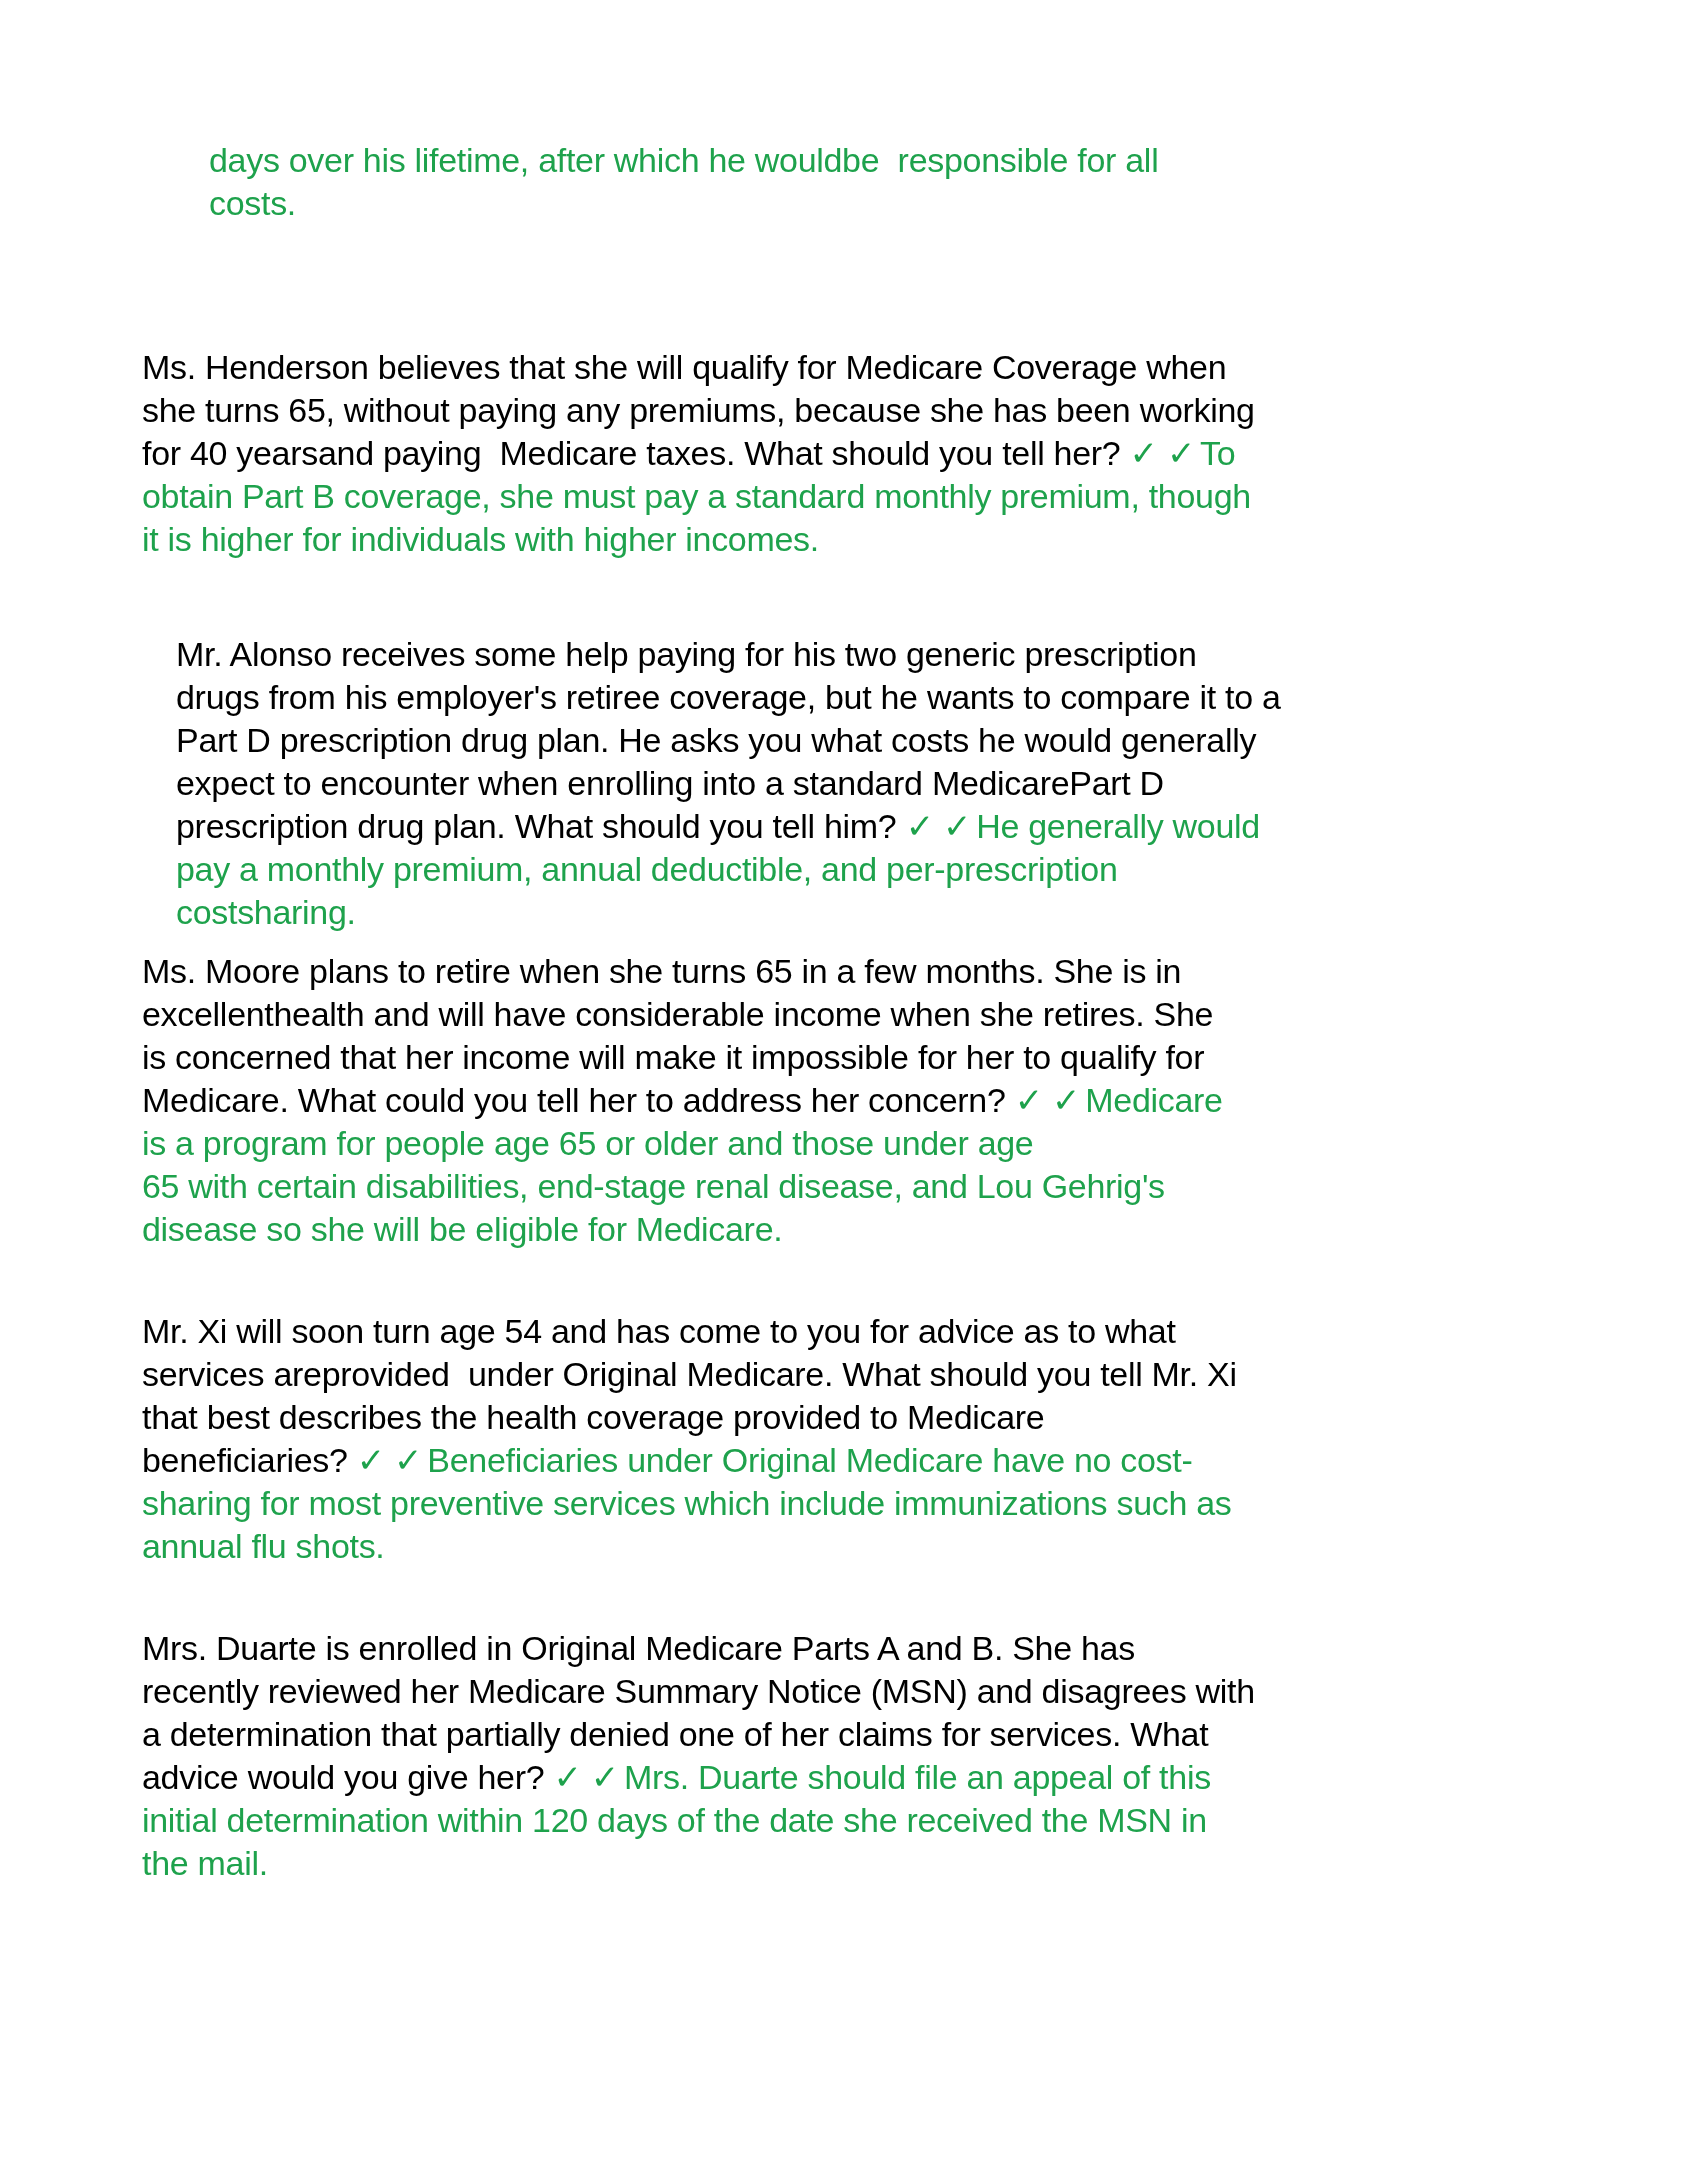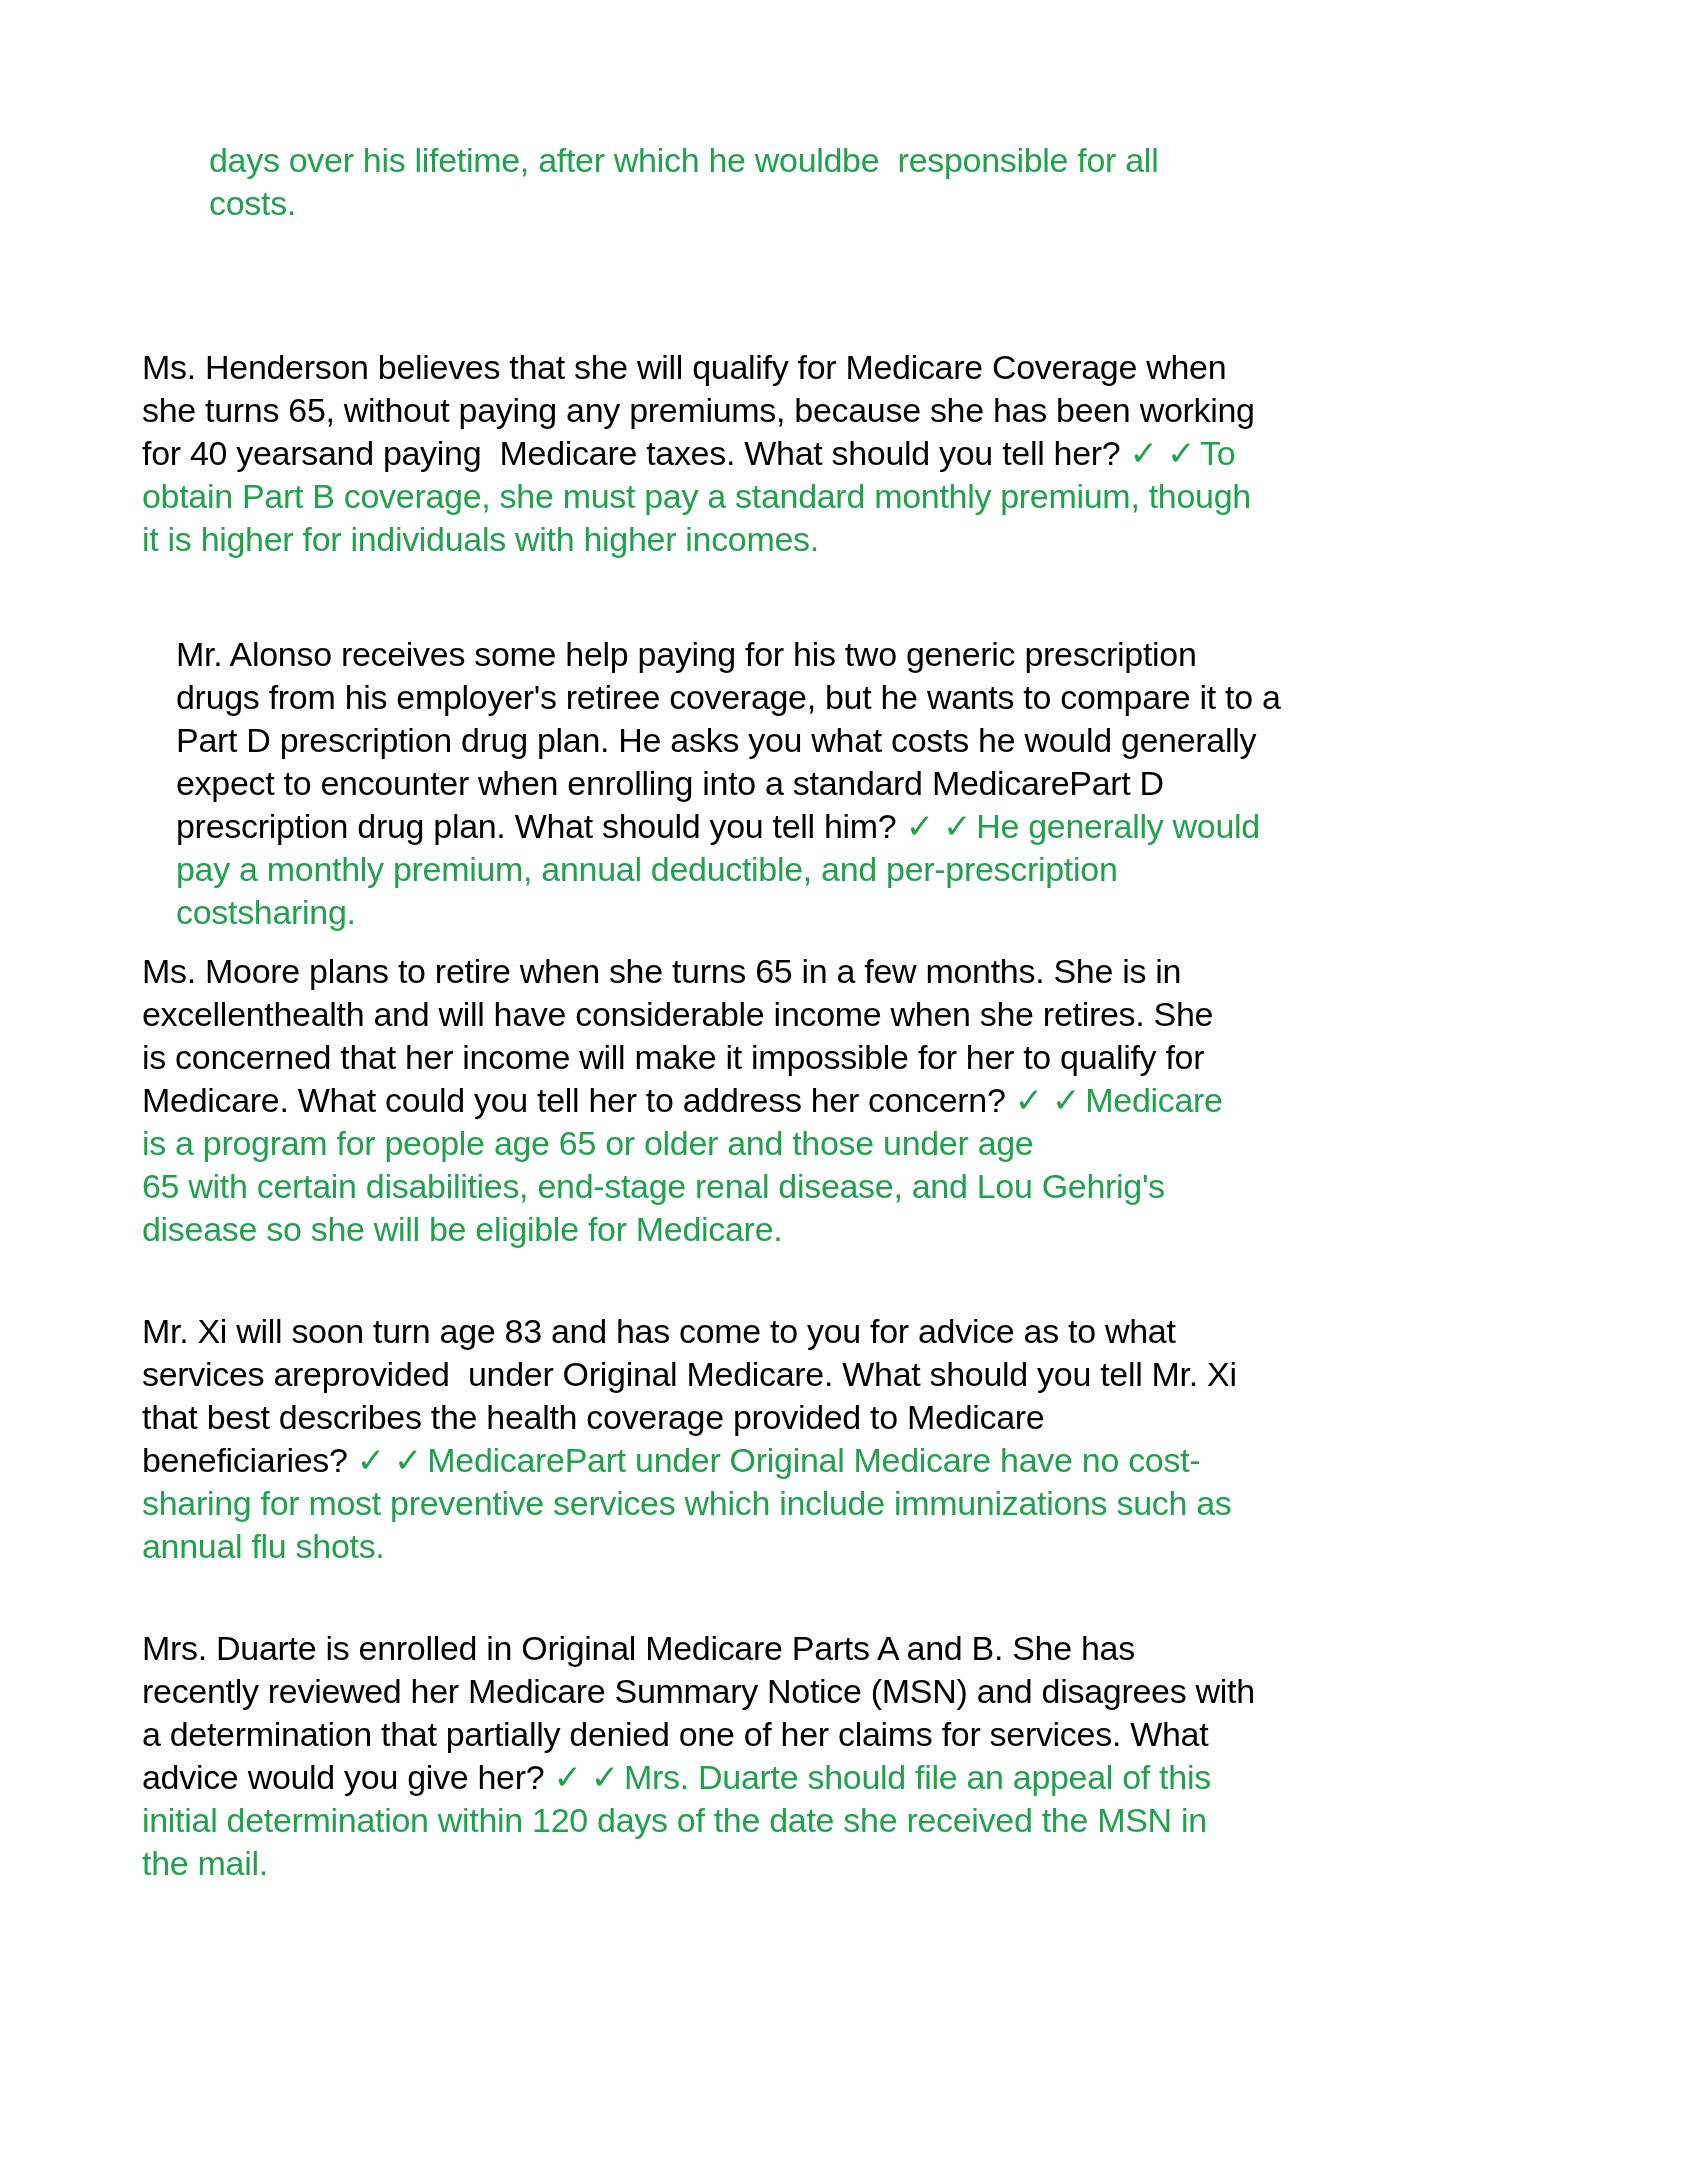--- a/index.html
+++ b/index.html
@@ -58,24 +58,24 @@
 prescription drug plan. What should you tell him? </span><span class="seg-checks">✓ ✓</span><span class="seg-answer">He generally would
 pay a monthly premium, annual deductible, and per-prescription
 costsharing.</span></p>
       <p class="para gap-medium"><span class="seg-question">Ms. Moore plans to retire when she turns 65 in a few months. She is in
 excellenthealth and will have considerable income when she retires. She
 is concerned that her income will make it impossible for her to qualify for
 Medicare. What could you tell her to address her concern? </span><span class="seg-checks">✓ ✓</span><span class="seg-answer">Medicare
 is a program for people age 65 or older and those under age
 65 with certain disabilities, end-stage renal disease, and Lou Gehrig's
 disease so she will be eligible for Medicare.</span></p>
-      <p class="para gap-medium"><span class="seg-question">Mr. Xi will soon turn age 83 and has come to you for advice as to what
+      <p class="para gap-medium"><span class="seg-question">Mr. Xi will soon turn age 54 and has come to you for advice as to what
 services areprovided  under Original Medicare. What should you tell Mr. Xi
 that best describes the health coverage provided to Medicare
-beneficiaries? </span><span class="seg-checks">✓ ✓</span><span class="seg-answer">MedicarePart under Original Medicare have no cost-
+beneficiaries? </span><span class="seg-checks">✓ ✓</span><span class="seg-answer">Beneficiaries under Original Medicare have no cost-
 sharing for most preventive services which include immunizations such as
 annual flu shots.</span></p>
       <p class="para gap-none"><span class="seg-question">Mrs. Duarte is enrolled in Original Medicare Parts A and B. She has
 recently reviewed her Medicare Summary Notice (MSN) and disagrees with
 a determination that partially denied one of her claims for services. What
 advice would you give her? </span><span class="seg-checks">✓ ✓</span><span class="seg-answer">Mrs. Duarte should file an appeal of this
 initial determination within 120 days of the date she received the MSN in
 the mail.</span></p>
     </div>
 </main>

